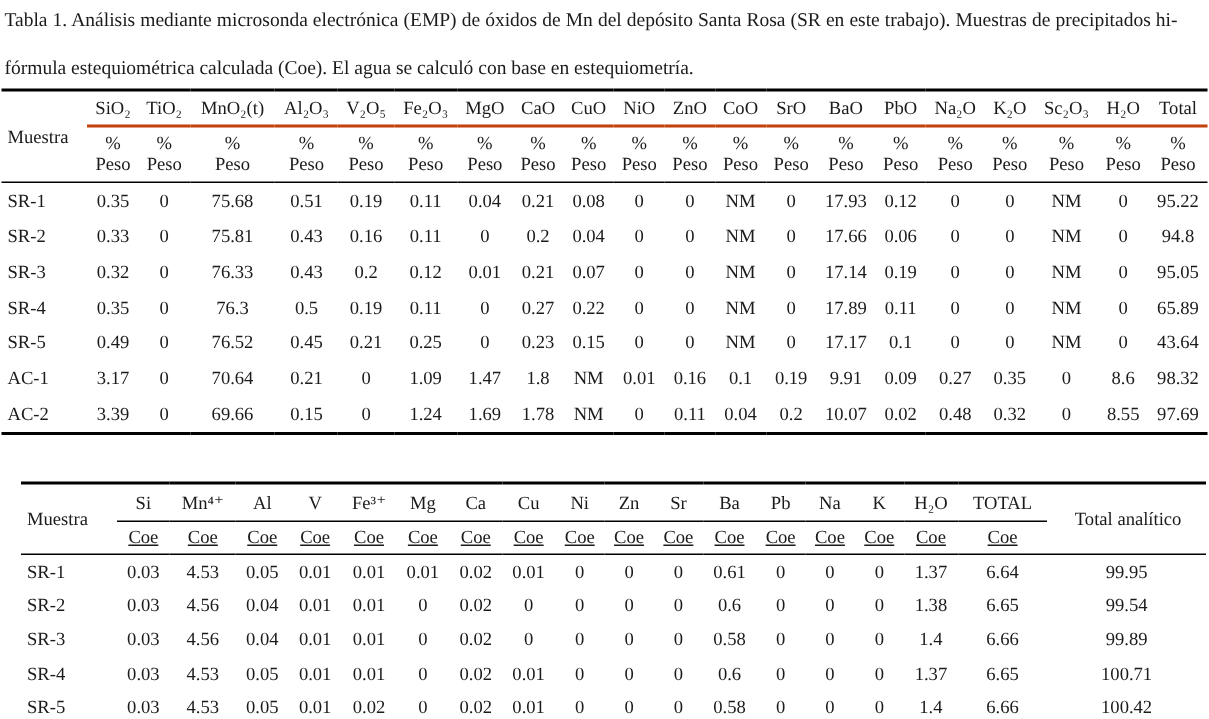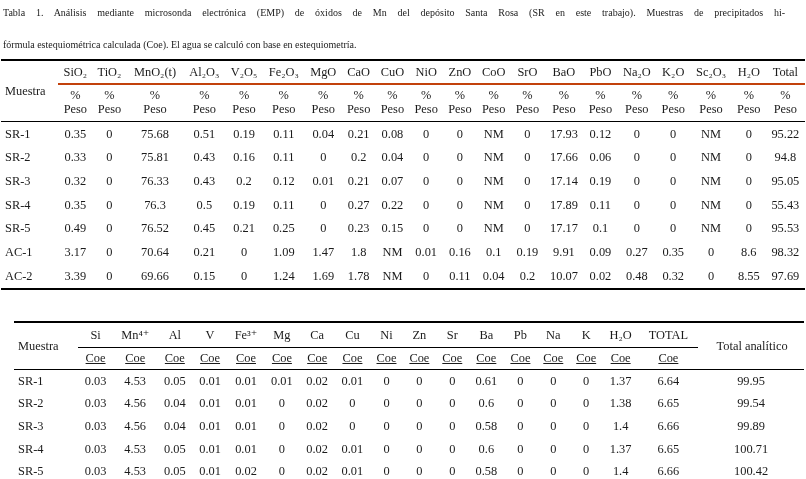--- a/index.html
+++ b/index.html
@@ -9,21 +9,21 @@
     height: 479px;
     box-sizing: border-box;
     background: #ffffff;
     color: #1b1b1b;
     font-family: "Liberation Serif", "DejaVu Serif", serif;
     overflow: hidden;
   }
   
   .caption {
     padding: 5px 21px 0 3px;
-    font-size: 10px;
+    font-size: 13px;
     line-height: 15.6px;
   }
   .cap-line { text-align: justify; text-align-last: justify; }
   .cap-line.last { text-align: left; text-align-last: auto; margin-top: 16px; }
   .cap-italic { font-style: italic; }
   
   table {
     border-collapse: collapse;
     table-layout: auto;
     font-size: 12.4px;
@@ -277,21 +277,21 @@
           <td>0</td>
           <td>0</td>
           <td>NM</td>
           <td>0</td>
           <td>17.89</td>
           <td>0.11</td>
           <td>0</td>
           <td>0</td>
           <td>NM</td>
           <td>0</td>
-          <td>55.43</td>
+          <td>65.89</td>
         </tr>
         <tr>
           <td class="label">SR-5</td>
           <td>0.49</td>
           <td>0</td>
           <td>76.52</td>
           <td>0.45</td>
           <td>0.21</td>
           <td>0.25</td>
           <td>0</td>
@@ -300,21 +300,21 @@
           <td>0</td>
           <td>0</td>
           <td>NM</td>
           <td>0</td>
           <td>17.17</td>
           <td>0.1</td>
           <td>0</td>
           <td>0</td>
           <td>NM</td>
           <td>0</td>
-          <td>95.53</td>
+          <td>43.64</td>
         </tr>
         <tr>
           <td class="label">AC-1</td>
           <td>3.17</td>
           <td>0</td>
           <td>70.64</td>
           <td>0.21</td>
           <td>0</td>
           <td>1.09</td>
           <td>1.47</td>

